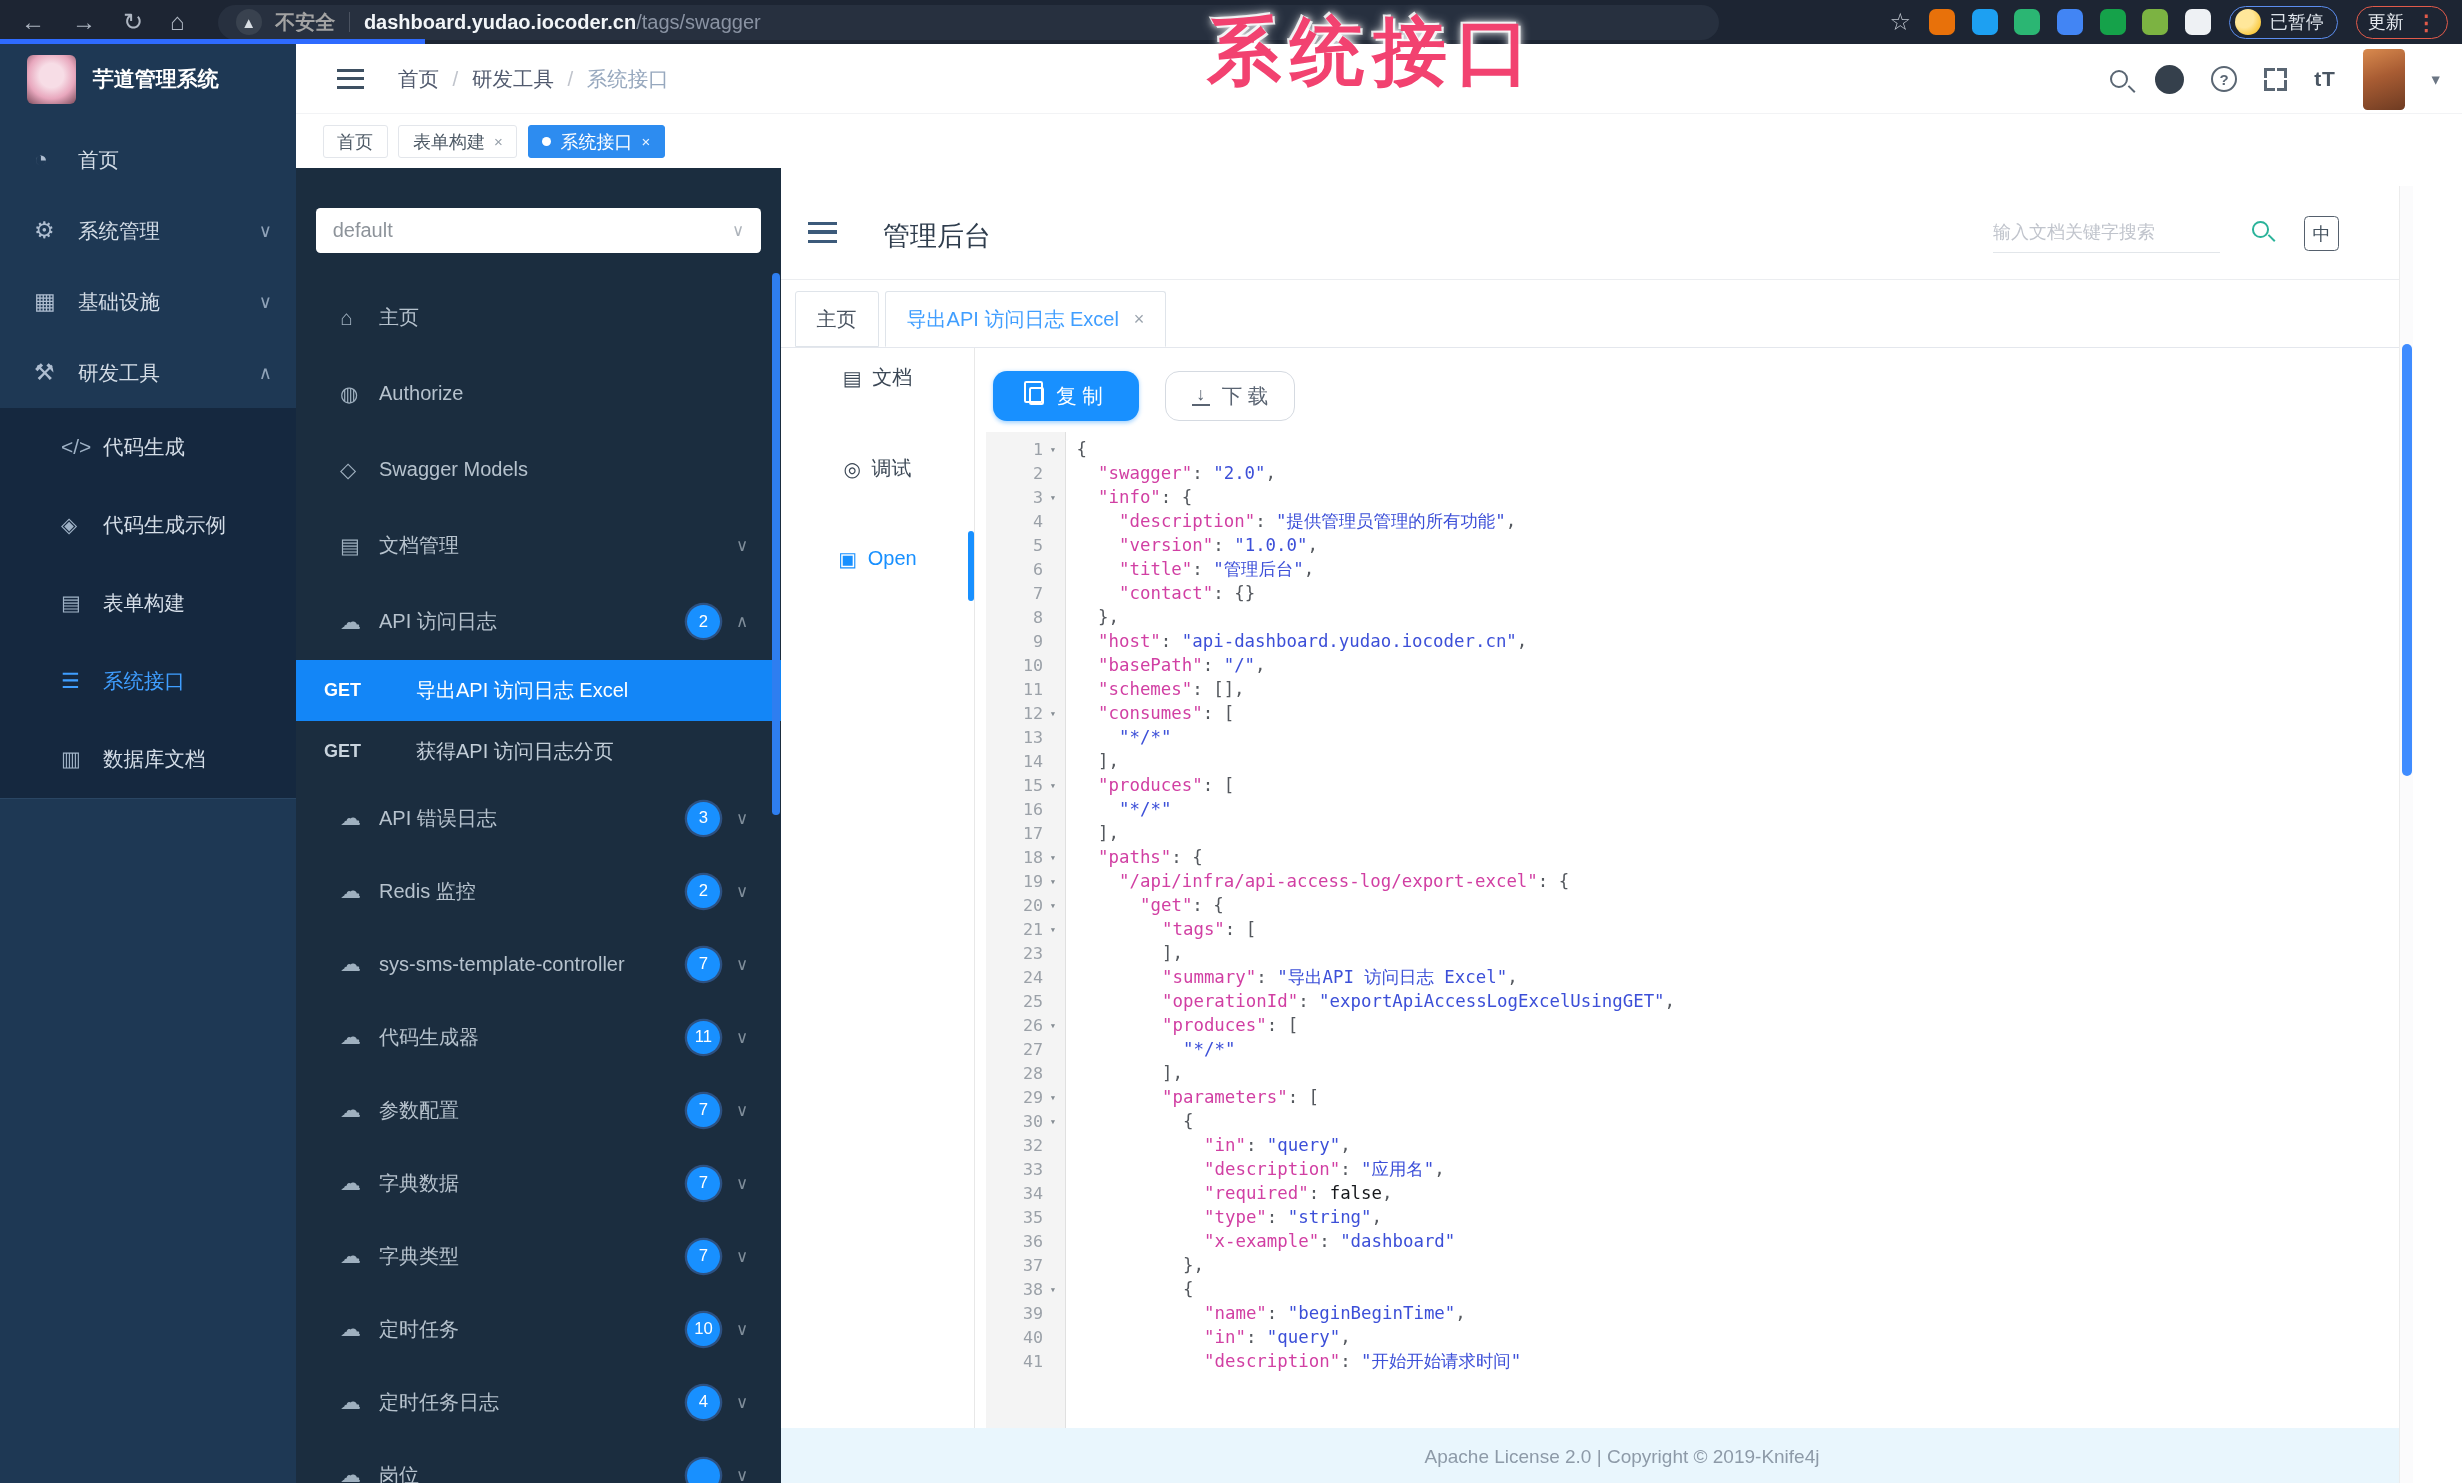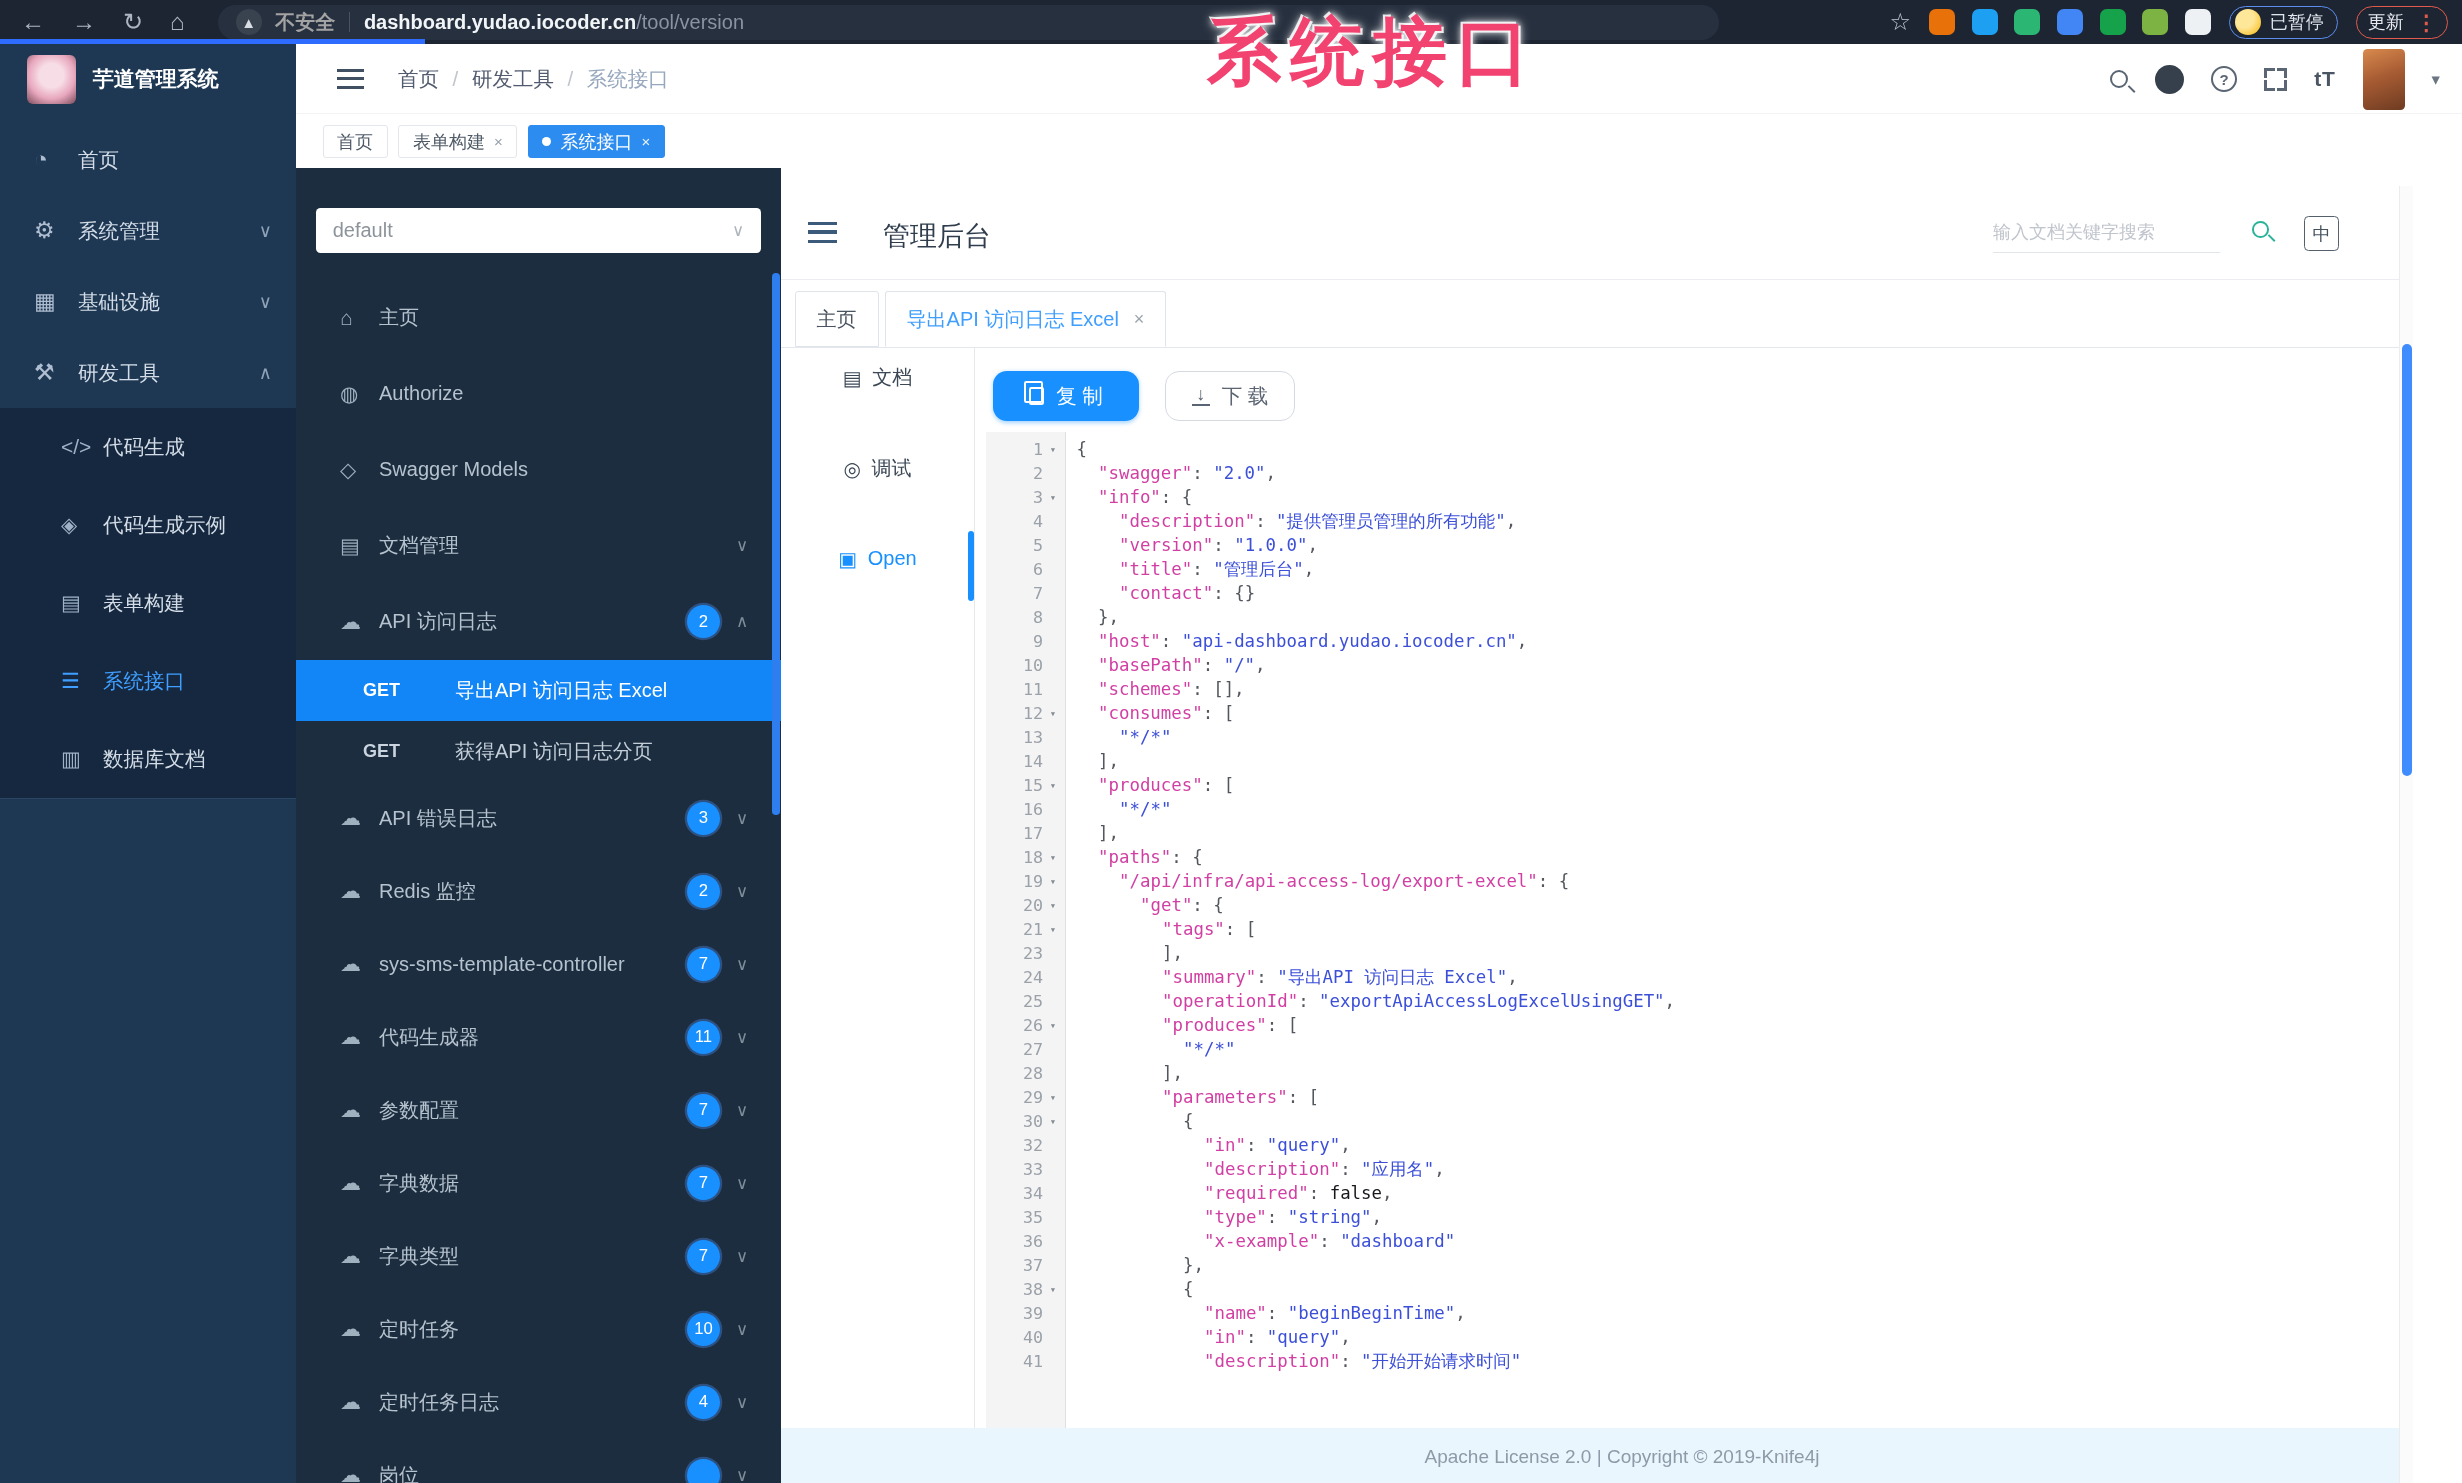--- a/index.html
+++ b/index.html
@@ -76,21 +76,21 @@
   .panel{position:absolute;left:296px;top:168px;width:485px;height:1315px;background:#1b2d3f;overflow:hidden}
   .k-select{margin:40px 20px 0;height:45px;background:#fff;border-radius:4.5px;display:flex;align-items:center;padding:0 16.7px;color:#8d939a;font-size:20px;cursor:pointer}
   .k-select .chev{margin-left:auto;color:#aeb4bb;font-size:16.7px}
   .panel-items{margin-top:26.5px}
   .p-row{height:76px;display:flex;align-items:center;padding:0 29px 0 44px;font-size:20px;color:#b6c2cd;cursor:pointer}
   .p-row .ic{width:39px;font-size:21px;color:#9fb0bf;flex:none}
   .p-row .lb{flex:1;white-space:nowrap;overflow:hidden}
   .p-badge{min-width:33px;height:33px;padding:0 6px;border-radius:16.7px;background:#1890ff;color:#fff;font-size:16.7px;display:flex;align-items:center;justify-content:center;margin-right:12px;box-shadow:0 0 0 2.3px rgba(80,150,255,.35)}
   .p-row .chev{color:#7f8d9a;font-size:16.7px;width:20px;text-align:center}
   .p-row.small{height:73px}
-  .p-row.endpoint{height:61px;padding-left:67px}
+  .p-row.endpoint{height:61px;padding-left:28px}
   .p-row.endpoint .method{width:92px;font-weight:bold;color:#c9d4de;font-size:18px;flex:none}
   .p-row.endpoint .lb{color:#c3ced8}
   .p-row.endpoint.active{background:#1386f7}
   .p-row.endpoint.active .method,.p-row.endpoint.active .lb{color:#fff}
   .panel-thumb{position:absolute;right:1.5px;top:105px;width:7.6px;height:542px;background:#2e7ef0;border-radius:3.8px}
 
   
   .main{position:absolute;left:781px;top:186px;width:1632px;height:1315px;background:#fff;overflow:hidden}
   .m-header{position:absolute;top:0;left:0;right:0;height:94px;border-bottom:0.8px solid #ebedf0}
   .collapse-ic{position:absolute;left:27px;top:36px;width:29px;height:21px;border-top:3.8px solid #3c5a7a;border-bottom:3.8px solid #3c5a7a}
@@ -149,21 +149,21 @@
 
 <div class="browser-bar">
   <span class="nav-ic">←</span>
   <span class="nav-ic">→</span>
   <span class="nav-ic">↻</span>
   <span class="nav-ic">⌂</span>
   <div class="url-pill">
     <span class="warn-badge">▲</span>
     <span class="sec-label">不安全</span>
     <span class="url-sep"></span>
-    <span class="url-text"><b class="url-domain">dashboard.yudao.iocoder.cn</b><span class="url-path">/tool/version</span></span>
+    <span class="url-text"><b class="url-domain">dashboard.yudao.iocoder.cn</b><span class="url-path">/tags/swagger</span></span>
   </div>
   <div class="browser-right">
     <span class="star">☆</span>
     <span id="ext-row" style="display:flex;gap:16.7px;align-items:center">
         <span class="ext" style="background: rgb(232, 113, 10);"></span>
         <span class="ext" style="background: rgb(29, 160, 242);"></span>
         <span class="ext" style="background: rgb(43, 182, 115);"></span>
         <span class="ext" style="background: rgb(66, 133, 244);"></span>
         <span class="ext" style="background: rgb(21, 162, 74);"></span>
         <span class="ext" style="background: rgb(124, 179, 66);"></span>

